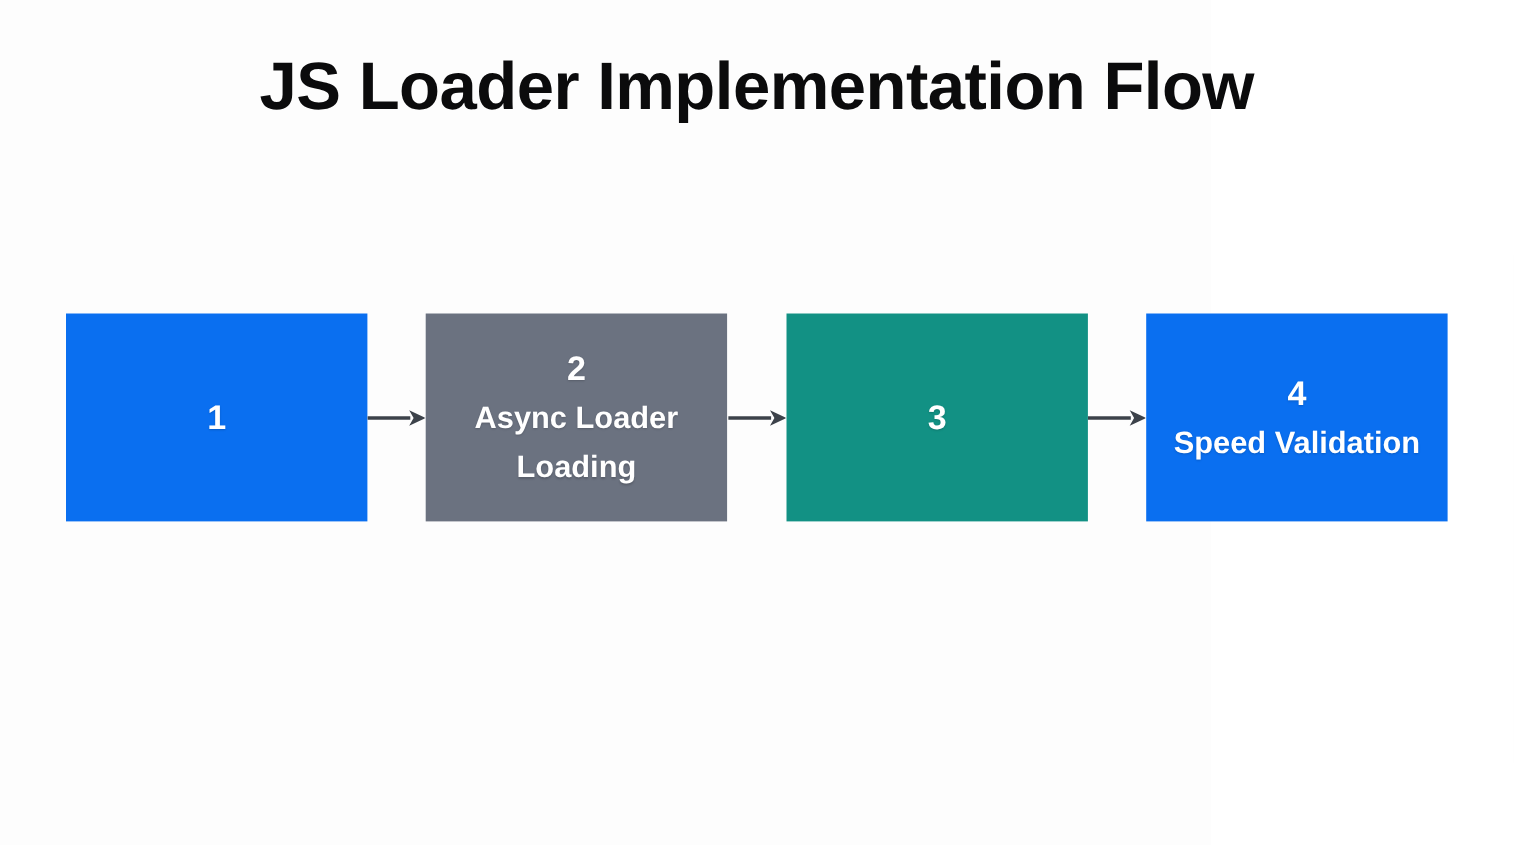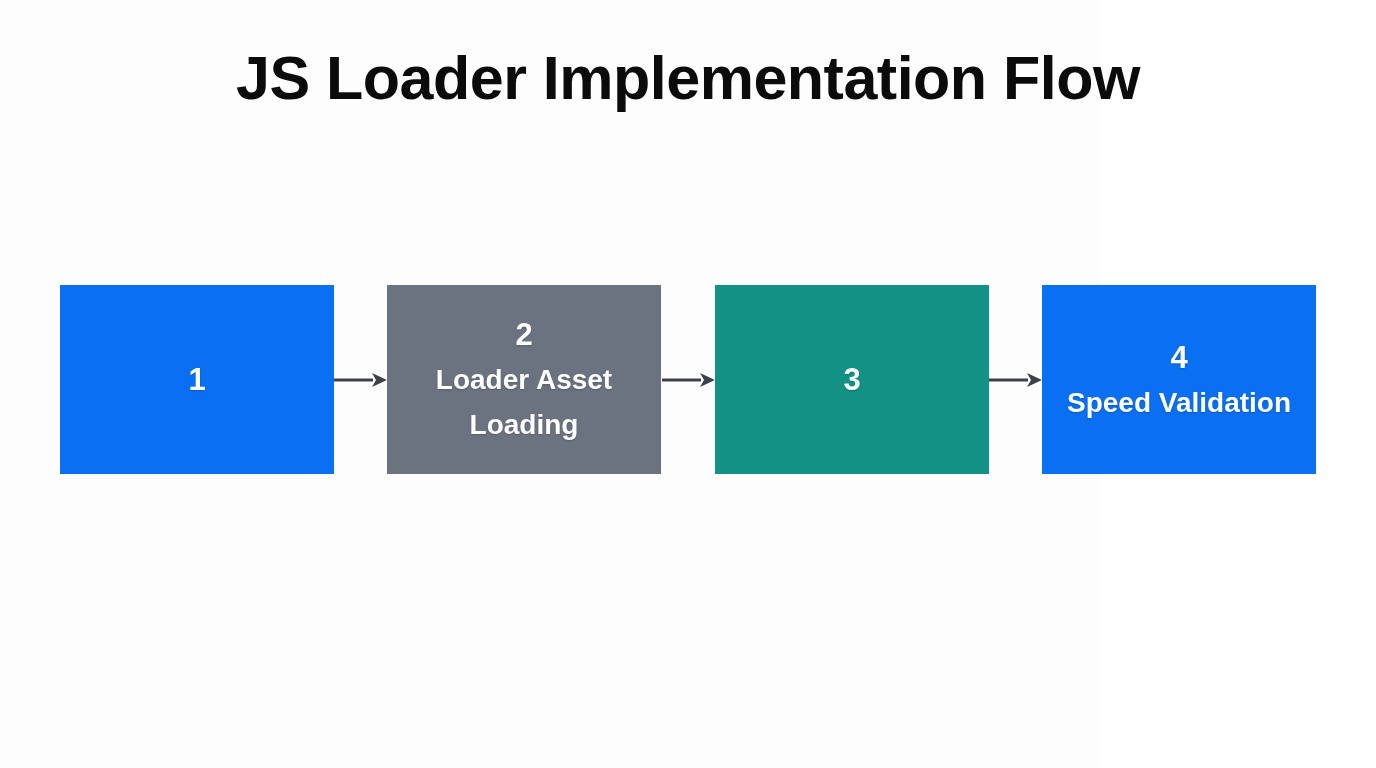--- a/index.html
+++ b/index.html
@@ -98,21 +98,21 @@
 
     <span class="flow-arrow arrow-1">
       <svg width="53" height="22" viewBox="0 0 53 22" xmlns="http://www.w3.org/2000/svg">
         <line x1="0" y1="11" x2="39" y2="11" stroke="#3c424a" stroke-width="3"></line>
         <polygon points="38,4 53,11 38,18 42,11" fill="#3c424a"></polygon>
       </svg>
     </span>
 
     <div class="flow-node node-2" style="background-color: rgb(107, 114, 128);">
       <span class="node-number">2</span>
-      <span class="node-label">Loader Asset Loading</span>
+      <span class="node-label">Async Loader Loading</span>
     </div>
 
     <span class="flow-arrow arrow-2">
       <svg width="53" height="22" viewBox="0 0 53 22" xmlns="http://www.w3.org/2000/svg">
         <line x1="0" y1="11" x2="39" y2="11" stroke="#3c424a" stroke-width="3"></line>
         <polygon points="38,4 53,11 38,18 42,11" fill="#3c424a"></polygon>
       </svg>
     </span>
 
     <div class="flow-node node-3" style="background-color: rgb(18, 145, 132);">

